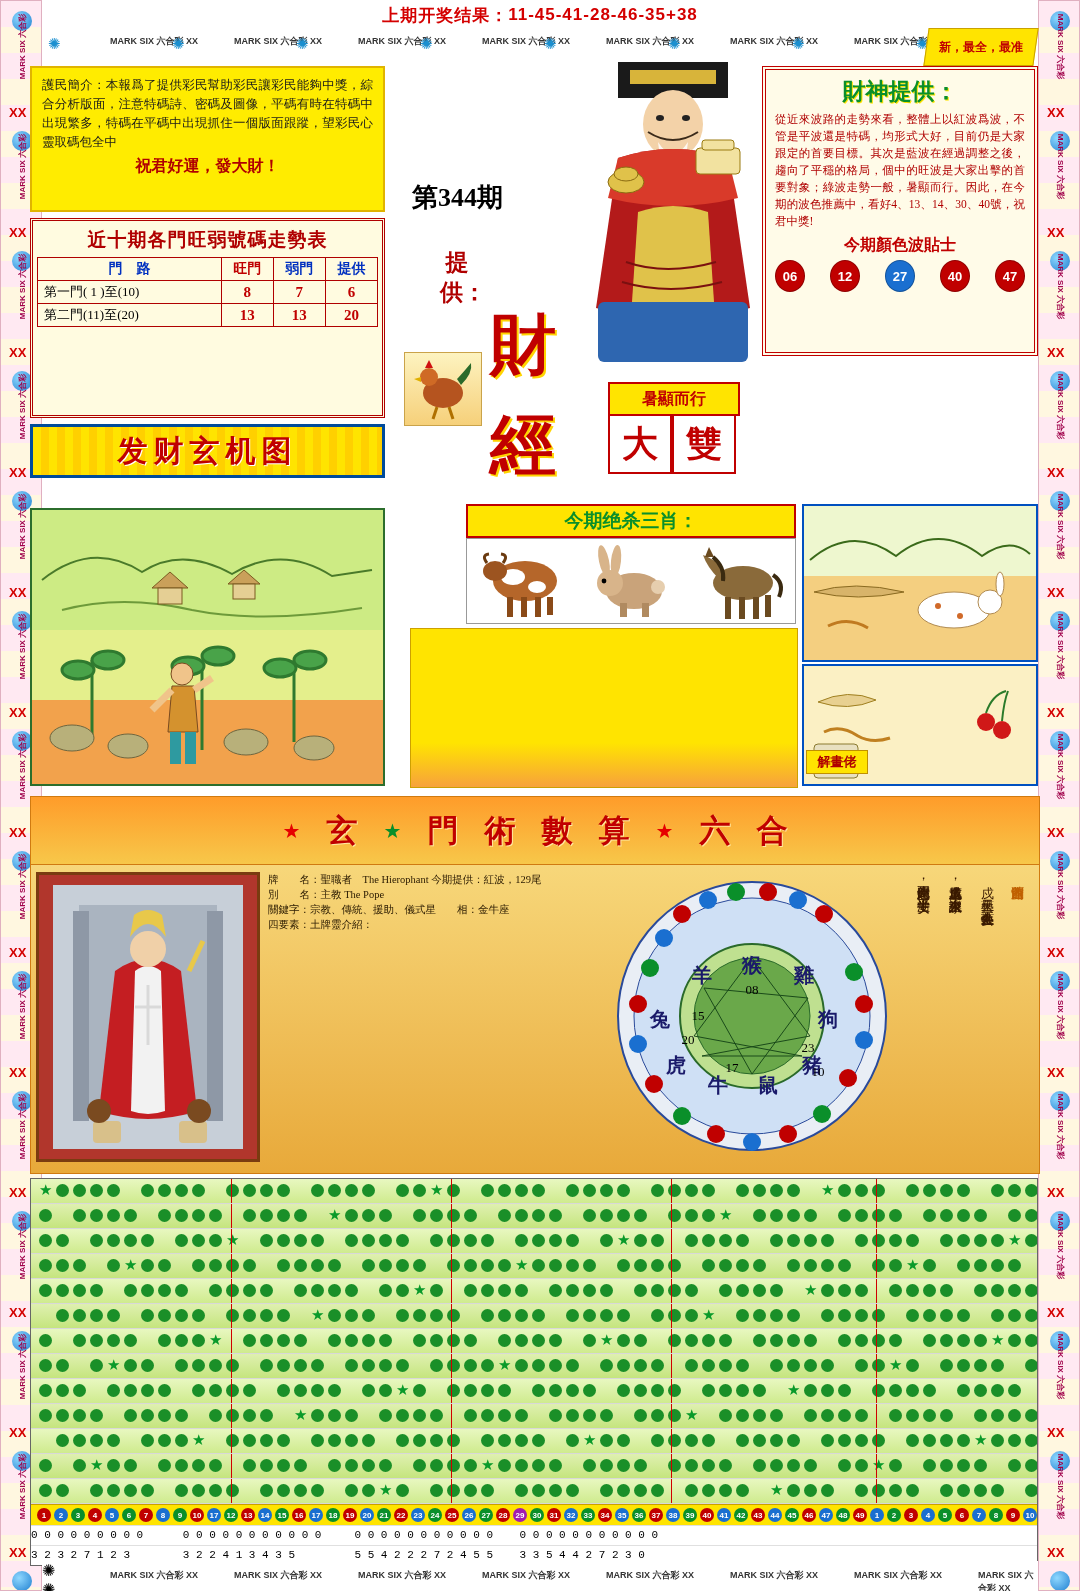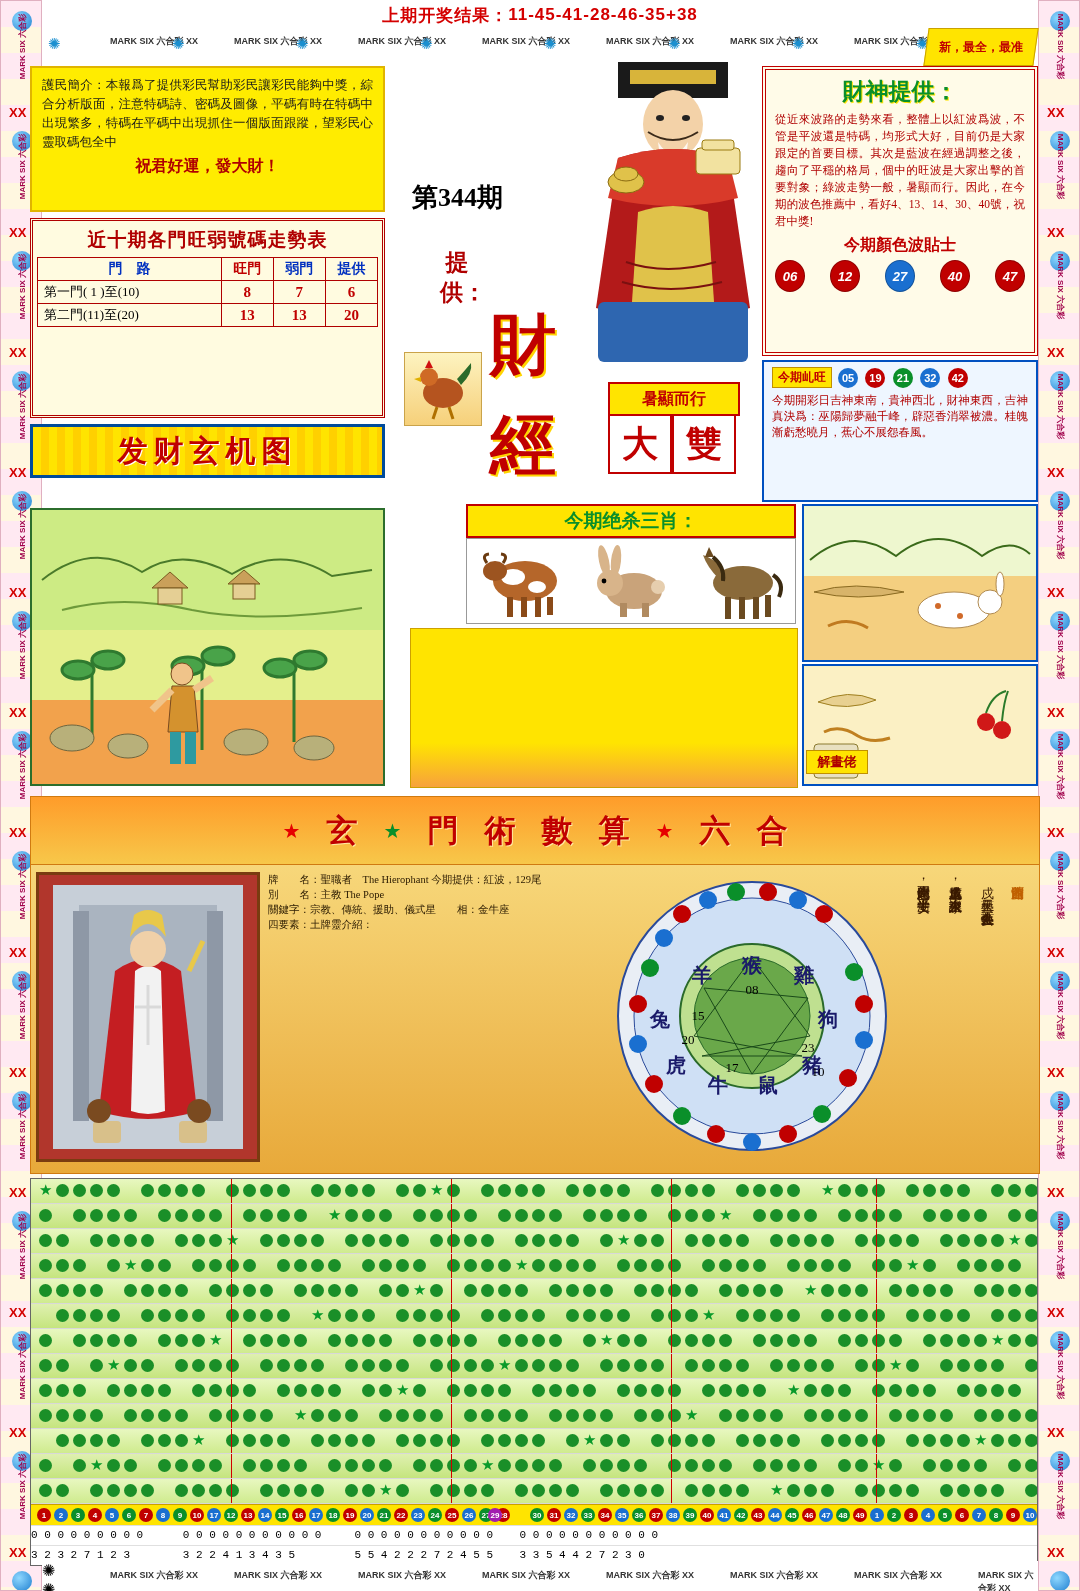--- a/index.html
+++ b/index.html
@@ -93,21 +93,21 @@
 
   
   .csbox{position:absolute;left:762px;top:66px;width:276px;height:290px;
       background:#fffbe8;border:4px double #c00000;box-sizing:border-box;padding:6px 9px;}
   .csbox h3{margin:0 0 4px;text-align:center;font-size:23px;color:#0a8f2a;font-weight:bold;
       font-family:"Liberation Serif",serif;text-shadow:1px 1px 0 #ffe400;}
   .csbox p{margin:0;font-size:11.5px;line-height:17px;color:#b00000;text-align:justify;
       font-family:"Liberation Serif",serif;}
   .csbox .sub{margin-top:5px;text-align:center;font-size:16px;color:#c00000;font-weight:bold;
       font-family:"Liberation Serif",serif;}
-  .balls{display:flex;justify-content:center;gap:25px;margin-top:4px;font-style:italic;}
+  .balls{display:flex;justify-content:center;gap:25px;margin-top:4px;}
   .ball{width:30px;height:30px;border-radius:50%;display:flex;align-items:center;justify-content:center;
       font-size:13px;font-weight:bold;color:#fff;border:1px solid rgba(0,0,0,.25);}
 
   
   .bluebox{position:absolute;left:762px;top:360px;width:276px;height:142px;
       background:#eef6ff;border:2px solid #0050c0;box-sizing:border-box;padding:5px 8px;}
   .bluebox .hd{display:flex;align-items:center;gap:6px;}
   .bluebox .hdtag{background:#ffe400;border:1px solid #c09000;font-size:12px;font-weight:bold;
       color:#c00000;padding:1px 5px;font-family:"Liberation Serif",serif;}
   .bluebox .n{display:inline-flex;width:20px;height:20px;border-radius:50%;color:#fff;
@@ -432,33 +432,20 @@
     <div class="sub">今期顏色波貼士</div>
     <div class="balls">
       <div class="ball" style="background:#c00000">06</div>
       <div class="ball" style="background:#c00000">12</div>
       <div class="ball" style="background:#1a6fd0">27</div>
       <div class="ball" style="background:#c00000">40</div>
       <div class="ball" style="background:#c00000">47</div>
     </div>
   </div>
 
-  <div class="bluebox">
-    <div class="hd">
-      <span class="hdtag">今期乢旺</span>
-      <span>
-        <span class="n" style="background:#1a6fd0">05</span>
-        <span class="n" style="background:#c00000">19</span>
-        <span class="n" style="background:#0a8f2a">21</span>
-        <span class="n" style="background:#1a6fd0">32</span>
-        <span class="n" style="background:#c00000">42</span>
-      </span>
-    </div>
-    <p>今期開彩日吉神東南，貴神西北，財神東西，吉神真決爲：巫陽歸夢融千峰，辟惡香消翠被濃。桂魄漸虧愁曉月，蕉心不展怨春風。</p>
-  </div>
 
   <div class="sxtitle">
     <span>今期绝杀三肖：</span>
   </div>
   <div class="animals">
     <svg width="100" height="80" viewBox="0 0 100 80">
       <ellipse cx="52" cy="40" rx="32" ry="20" fill="#b5662a"></ellipse>
       <ellipse cx="40" cy="36" rx="12" ry="8" fill="#fff"></ellipse>
       <ellipse cx="64" cy="46" rx="9" ry="6" fill="#fff"></ellipse>
       <ellipse cx="22" cy="30" rx="12" ry="10" fill="#9c5420"></ellipse>
@@ -1348,21 +1335,21 @@
         <div class="mb" style="left: 312px; background: rgb(192, 0, 0);">19</div>
         <div class="mb" style="left: 329px; background: rgb(26, 111, 208);">20</div>
         <div class="mb" style="left: 346px; background: rgb(10, 143, 42);">21</div>
         <div class="mb" style="left: 363px; background: rgb(192, 0, 0);">22</div>
         <div class="mb" style="left: 380px; background: rgb(26, 111, 208);">23</div>
         <div class="mb" style="left: 397px; background: rgb(10, 143, 42);">24</div>
         <div class="mb" style="left: 414px; background: rgb(192, 0, 0);">25</div>
         <div class="mb" style="left: 431px; background: rgb(26, 111, 208);">26</div>
         <div class="mb" style="left: 448px; background: rgb(10, 143, 42);">27</div>
         <div class="mb" style="left: 465px; background: rgb(192, 0, 0);">28</div>
-        <div class="mb" style="left: 457px; background: #a21caf;">29</div>
+        <div class="mb" style="left: 482px; background: #a21caf;">29</div>
         <div class="mb" style="left: 499px; background: rgb(10, 143, 42);">30</div>
         <div class="mb" style="left: 516px; background: rgb(192, 0, 0);">31</div>
         <div class="mb" style="left: 533px; background: rgb(26, 111, 208);">32</div>
         <div class="mb" style="left: 550px; background: rgb(10, 143, 42);">33</div>
         <div class="mb" style="left: 567px; background: rgb(192, 0, 0);">34</div>
         <div class="mb" style="left: 584px; background: rgb(26, 111, 208);">35</div>
         <div class="mb" style="left: 601px; background: rgb(10, 143, 42);">36</div>
         <div class="mb" style="left: 618px; background: rgb(192, 0, 0);">37</div>
         <div class="mb" style="left: 635px; background: rgb(26, 111, 208);">38</div>
         <div class="mb" style="left: 652px; background: rgb(10, 143, 42);">39</div>

